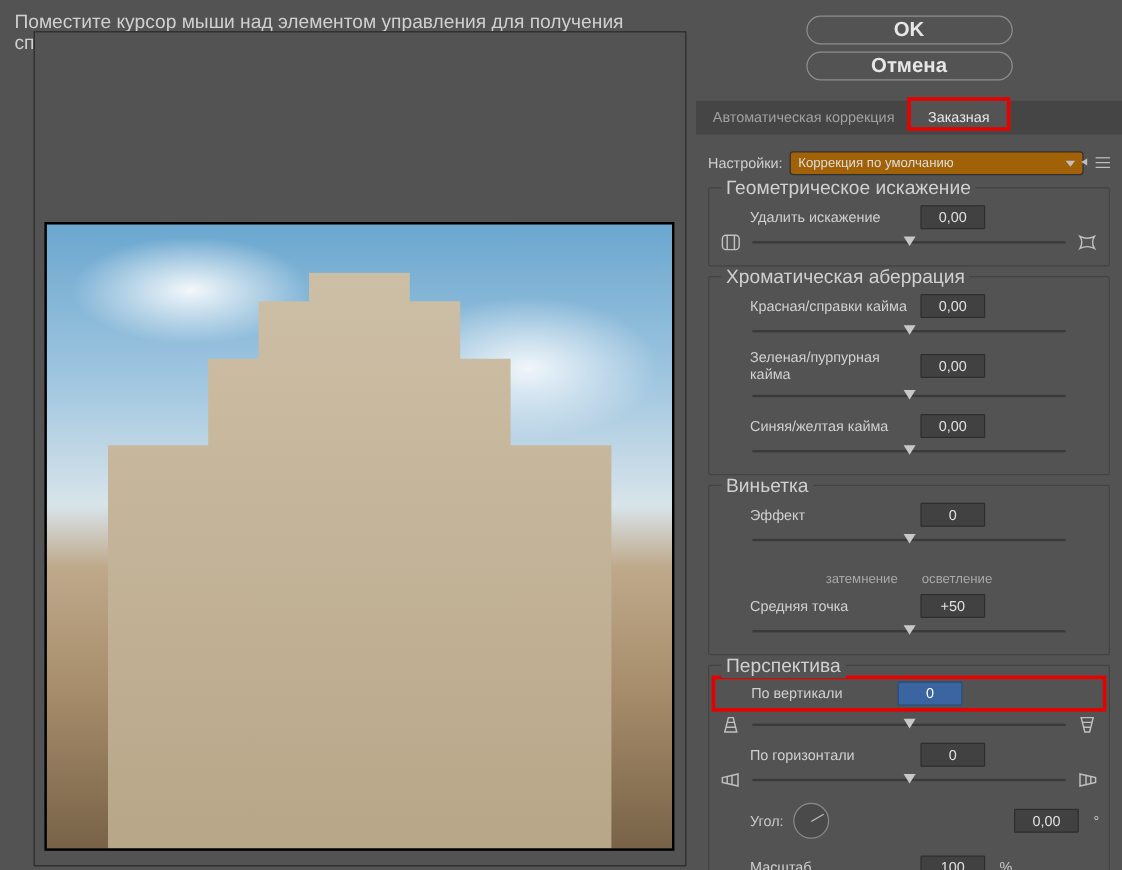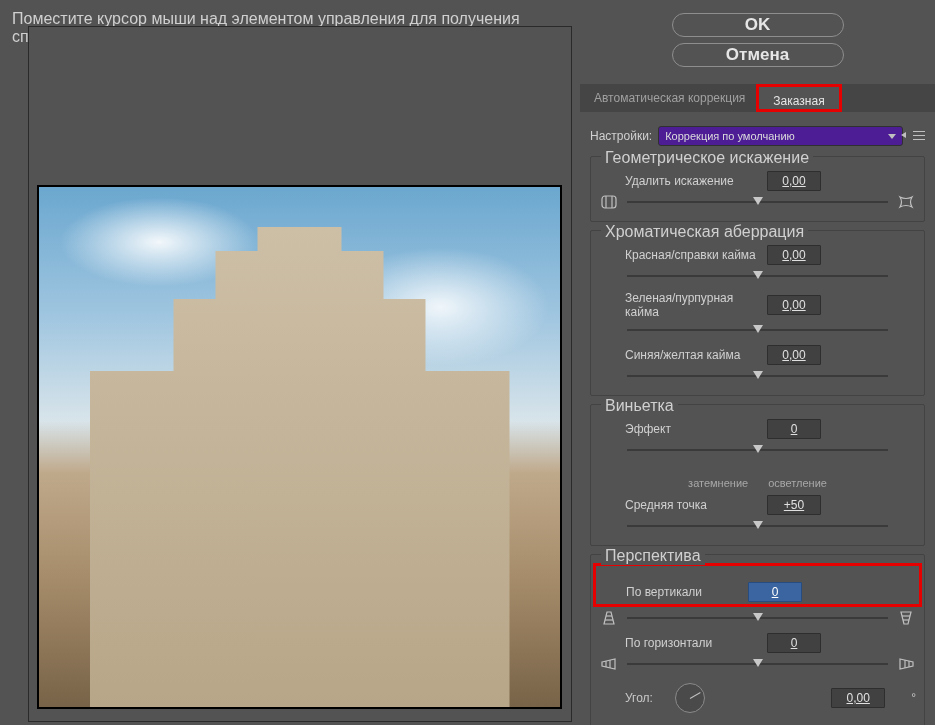--- a/index.html
+++ b/index.html
@@ -95,21 +95,21 @@
     text-align: center;
     margin: 3px 0;
     cursor: pointer;
     font-weight: bold;
   }
   .tabs {
     display: flex;
     margin-top: 14px;
     width: 100%;
     background: #454545;
-    align-items: center;
+    align-items: flex-start;
   }
   .tab {
     height: 28px;
     line-height: 28px;
     padding: 0 14px;
     font-size: 12px;
     color: #a0a0a0;
     cursor: pointer;
   }
   .tab.active {
@@ -129,21 +129,21 @@
     display: flex;
     align-items: center;
     gap: 6px;
     font-size: 12px;
     margin: 6px 0 10px 0;
   }
   .settings-label { color: #d0d0d0; }
   .dropdown {
     flex: 1;
     height: 20px;
-    background: #4c1d95;
+    background: #a16207;
     border: 1px solid #303030;
     border-radius: 3px;
     color: #dcdcdc;
     font-size: 11px;
     padding: 0 18px 0 6px;
     line-height: 18px;
     position: relative;
     cursor: pointer;
   }
   .dropdown::after {
@@ -210,21 +210,20 @@
   .row.with-icons .label { padding-left: 0; flex: 0 0 140px; }
   .num-input {
     width: 54px;
     height: 20px;
     background: #414141;
     border: 1px solid #2e2e2e;
     color: #e0e0e0;
     font-size: 12px;
     text-align: center;
     border-radius: 1px;
-    text-decoration: underline;
   }
   .num-input.selected {
     background: #3a65a0;
     color: #fff;
     border-color: #274c80;
   }
   .slider-row {
     display: flex;
     align-items: center;
     gap: 8px;
@@ -262,21 +261,21 @@
   }
   .highlight-row-box {
     border: 3px solid #e60000;
     padding: 2px 4px;
     margin-left: -6px;
     margin-right: -6px;
   }
   .angle-row {
     display: flex;
     align-items: center;
-    gap: 22px;
+    gap: 8px;
     margin-top: 10px;
     padding-left: 26px;
   }
   .angle-dial {
     width: 30px; height: 30px;
     border: 1px solid #8a8a8a;
     border-radius: 50%;
     position: relative;
     background: #4a4a4a;
   }
@@ -421,21 +420,21 @@
             <div class="slider-thumb" style="left:50%"></div>
           </div>
         <div class="side-icon"></div>
       </div>
     </div>
 
     <div class="group">
       <div class="group-title">Перспектива</div>
 
       <div class="highlight-row-box">
-        <div class="row with-icons" style="margin-top:14px;">
+        <div class="row with-icons" style="margin-top:0;">
           <div class="label" style="padding-left:26px;">По вертикали</div>
           <input class="num-input selected" value="0" style="">
         </div>
       </div>
       <div class="slider-row">
         <div class="side-icon">
           <svg width="18" height="16">
               <path d="M4 14 L7 2 L11 2 L14 14 Z" class="icon-stroke"></path>
               <line x1="5" y1="10" x2="13" y2="10" class="icon-stroke"></line>
               <line x1="6" y1="6" x2="12" y2="6" class="icon-stroke"></line>

